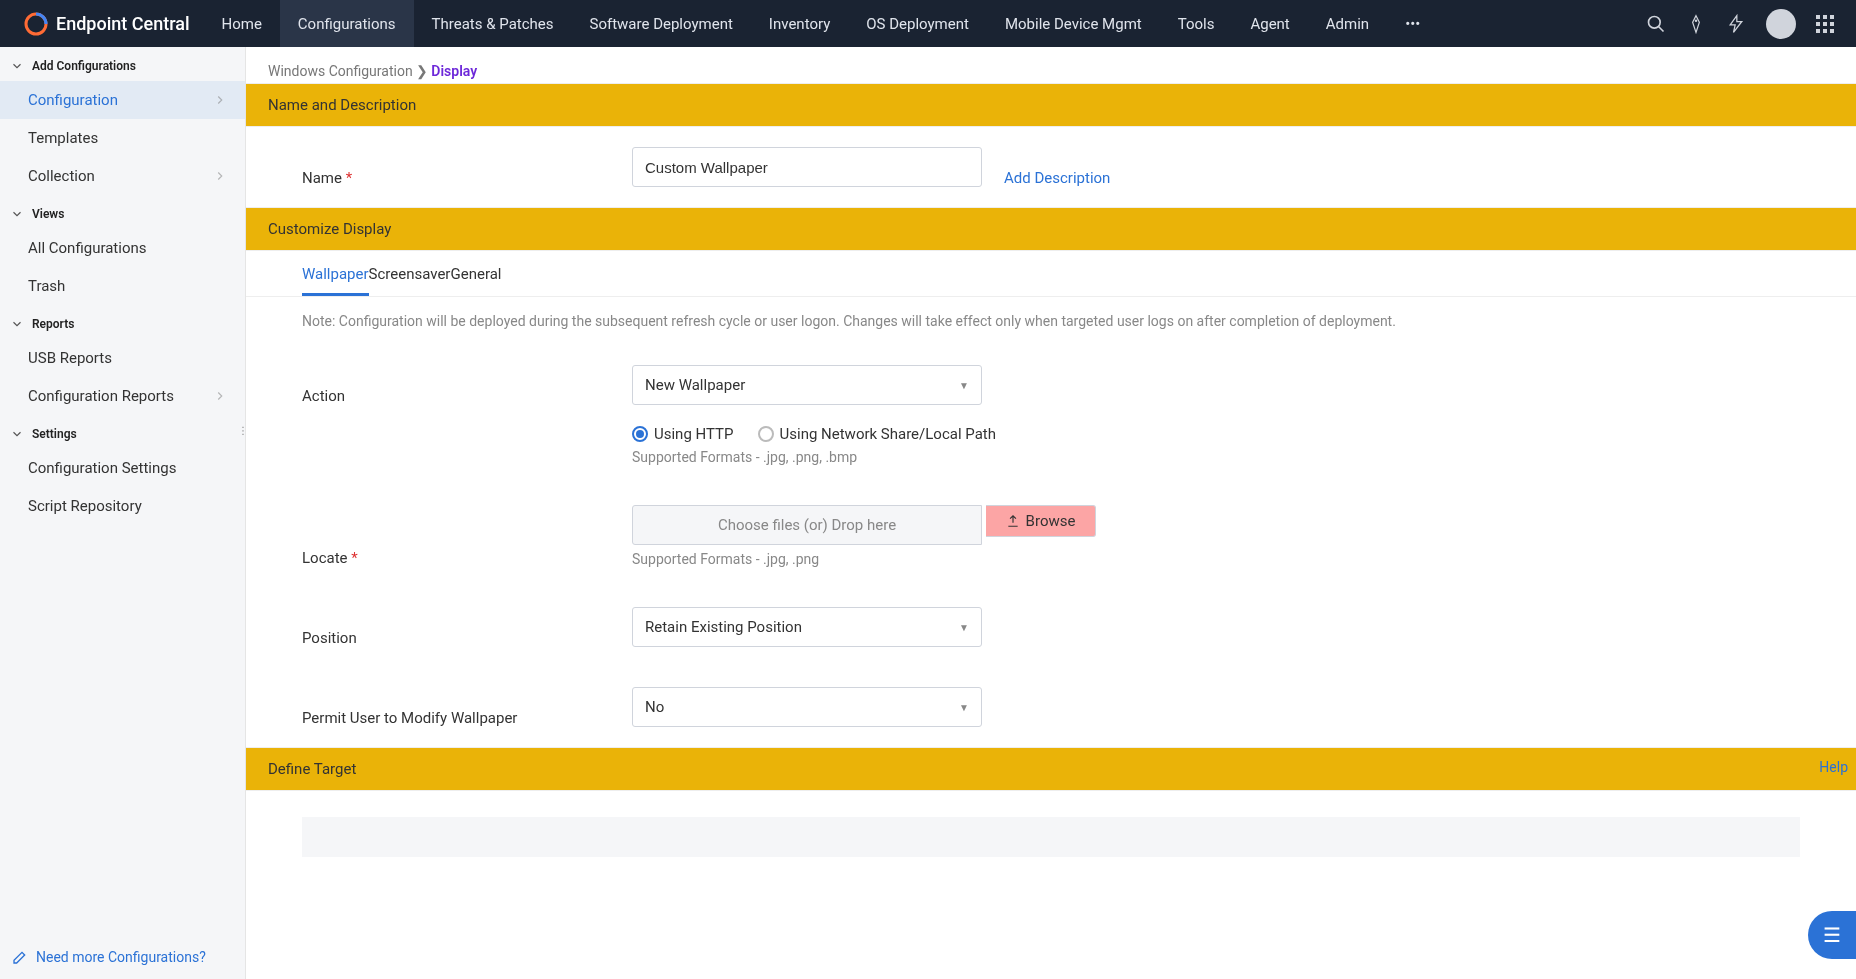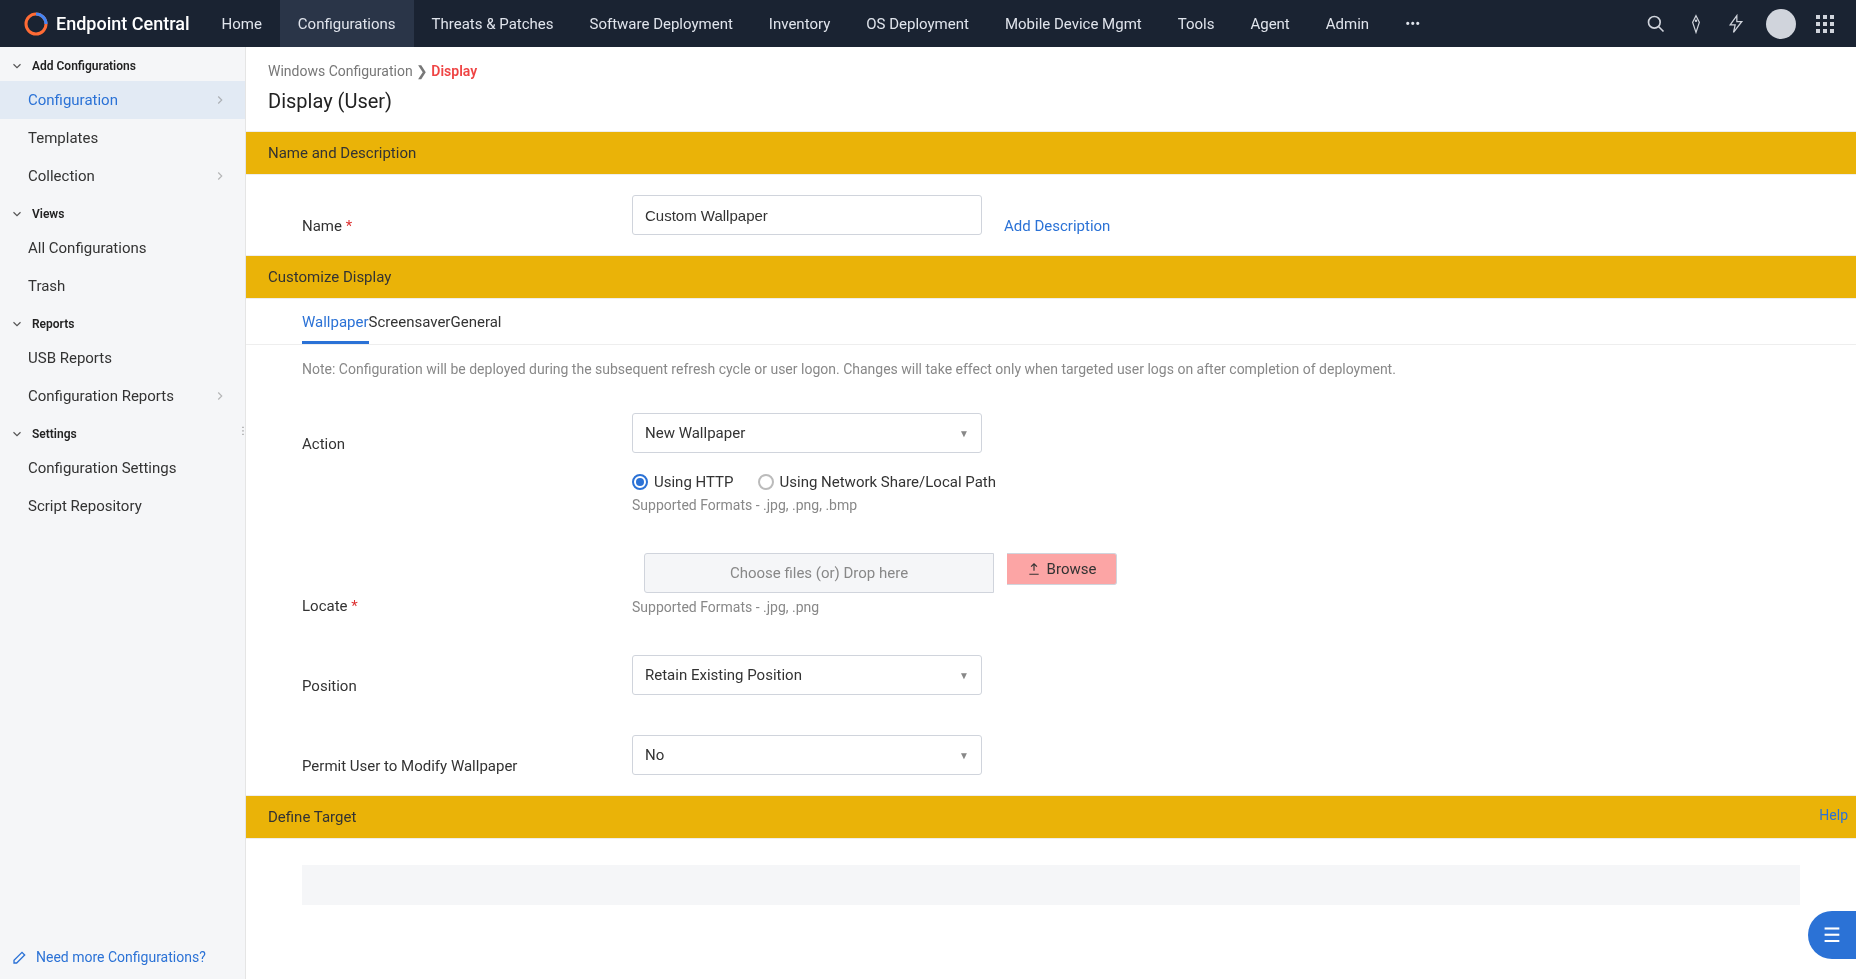--- a/index.html
+++ b/index.html
@@ -27,21 +27,21 @@
 .sidebar-item { display: flex; align-items: center; justify-content: space-between; padding: 10px 18px 10px 28px; font-size: 15px; color: #333; cursor: pointer; }
 .sidebar-item.active { background: #e2eaf4; color: #2b72d6; }
 .sidebar-item .chev { opacity: 0.5; }
 .sidebar-footer { position: absolute; bottom: 14px; left: 12px; display: flex; align-items: center; gap: 8px; color: #2b72d6; cursor: pointer; font-size: 14px; }
 
 .collapse-handle { position: absolute; right: -8px; top: 368px; width: 10px; height: 30px; cursor: pointer; color: #888; font-size: 10px; display:flex; align-items:center; justify-content:center;}
 
 
 .main { flex: 1; overflow-y: auto; background: #fff; }
 .breadcrumb { padding: 16px 22px 4px; font-size: 14px; color: #777; }
-.breadcrumb strong { color: #ef4444; font-weight: 600; }
+.breadcrumb strong { color: #6d28d9; font-weight: 600; }
 .page-title { padding: 6px 22px 18px; font-size: 20px; color: #222; }
 .panel-header { background: #eab308; border-top: 1px solid #eee; border-bottom: 1px solid #eee; padding: 12px 22px; font-size: 15px; color: #333; }
 .form-row { display: flex; align-items: flex-end; padding: 20px 22px 20px 56px; gap: 10px; }
 .form-label { width: 320px; font-size: 15px; color: #333; padding-top: 8px; }
 .form-label .req { color: #d33; }
 .form-field { display: flex; flex-direction: column; gap: 6px; }
 .text-input { width: 350px; height: 40px; border: 1px solid #d0d4dc; border-radius: 3px; padding: 0 12px; font-size: 15px; color: #333; }
 .link { color: #2b72d6; cursor: pointer; font-size: 15px; padding-top: 8px; margin-left: 12px; }
 
 
@@ -56,21 +56,21 @@
 
 
 .radio-row { display: flex; gap: 24px; align-items: center; }
 .radio { display: flex; align-items: center; gap: 6px; cursor: pointer; font-size: 15px; }
 .radio-dot { width: 16px; height: 16px; border-radius: 50%; border: 2px solid #bbb; display:flex; align-items:center; justify-content:center;}
 .radio-dot.checked { border-color: #2b72d6; }
 .radio-dot.checked::after { content:''; width:8px; height:8px; border-radius:50%; background:#2b72d6; }
 .support-text { font-size: 14px; color: #888; }
 
 
-.file-row { display: flex; gap: 13px; margin-left: 12px; }
+.file-row { display: flex; gap: 4px; }
 .drop { width: 350px; height: 40px; border: 1px solid #d0d4dc; background: #f5f6f8; border-radius: 3px 0 0 3px; display: flex; align-items: center; justify-content: center; color: #888; font-size: 15px; cursor: pointer; }
 .browse { width: 110px; height: 32px; border: 1px solid #d0d4dc; border-left: none; border-radius: 0 3px 3px 0; display: flex; align-items: center; justify-content: center; gap: 6px; font-size: 15px; cursor: pointer; background:#fca5a5;}
 
 .fab { position: fixed; right: 0; bottom: 20px; width: 48px; height: 48px; border-radius: 24px 0 0 24px; background: #2b72d6; display:flex; align-items:center; justify-content:center; cursor:pointer; }
 .fab span { color:#fff; font-size:20px; }
 
 .define-placeholder { margin: 26px 56px 30px; height: 40px; background: #f5f6f8; }
 
 .main-inner { position: relative; }
 .help-float { position: absolute; right: 8px; color:#2b72d6; font-size:14px; cursor:pointer; }
@@ -198,21 +198,20 @@
     </div>
     <div class="collapse-handle">⋮⋮</div>
   </div>
 
   <div class="main main-inner">
     <div class="breadcrumb">
       <span>Windows Configuration</span>
       <span>❯</span>
       <strong>Display</strong>
     </div>
-    <div class="page-title">Display (User)</div>
 
     <div class="panel-header">Name and Description</div>
     <div class="form-row">
       <div class="form-label"><span>Name</span> <span class="req">*</span></div>
       <input class="text-input" value="Custom Wallpaper" style="">
       <span class="link">Add Description</span>
     </div>
 
     <div class="panel-header">Customize Display</div>
     <div class="tabs" id="tabs">

